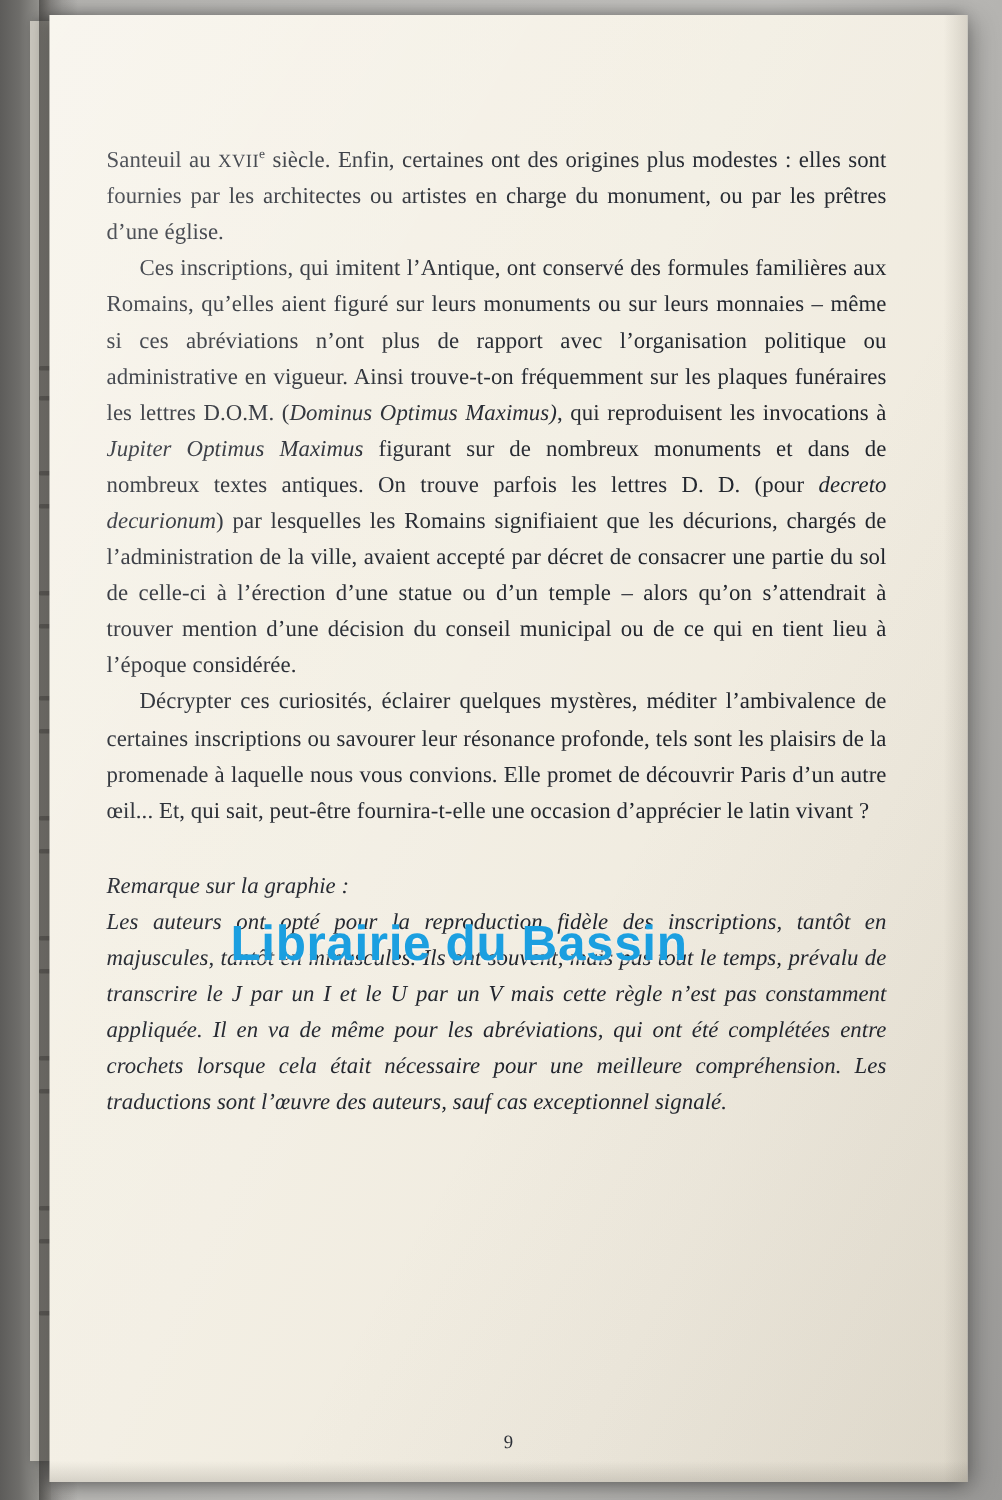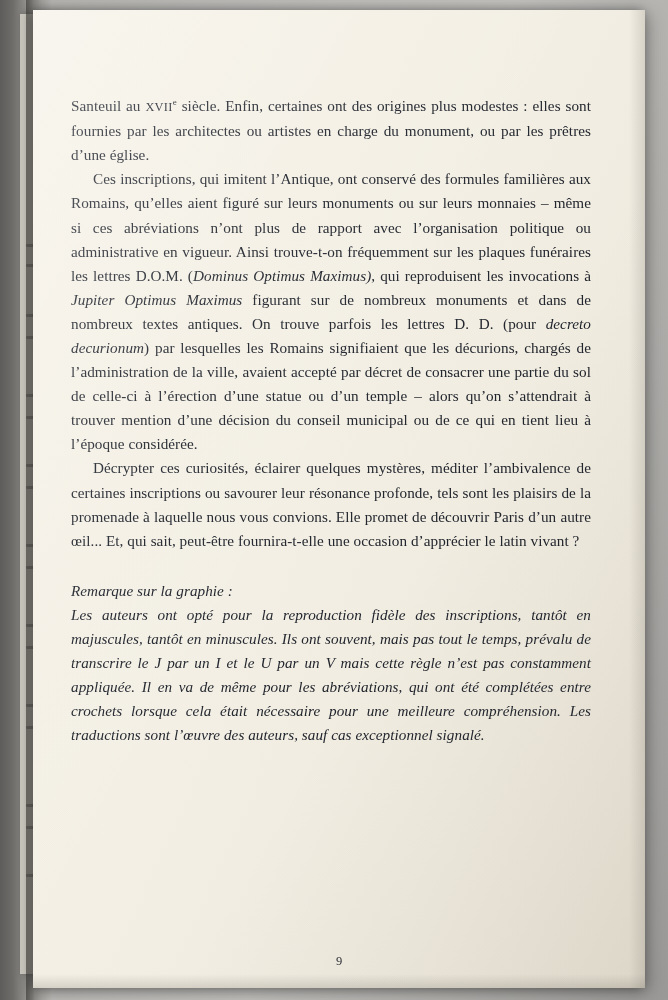--- a/index.html
+++ b/index.html
@@ -202,14 +202,15 @@
 
     </div>
 
     <div id="folio">9</div>
 
     <div id="page-sheen"></div>
     <div id="page-edge"></div>
     <div id="page-bottom-edge"></div>
   </div>
 
+  <div id="watermark">Librairie du Bassin</div>
 
 </div>
 
 </body></html>

